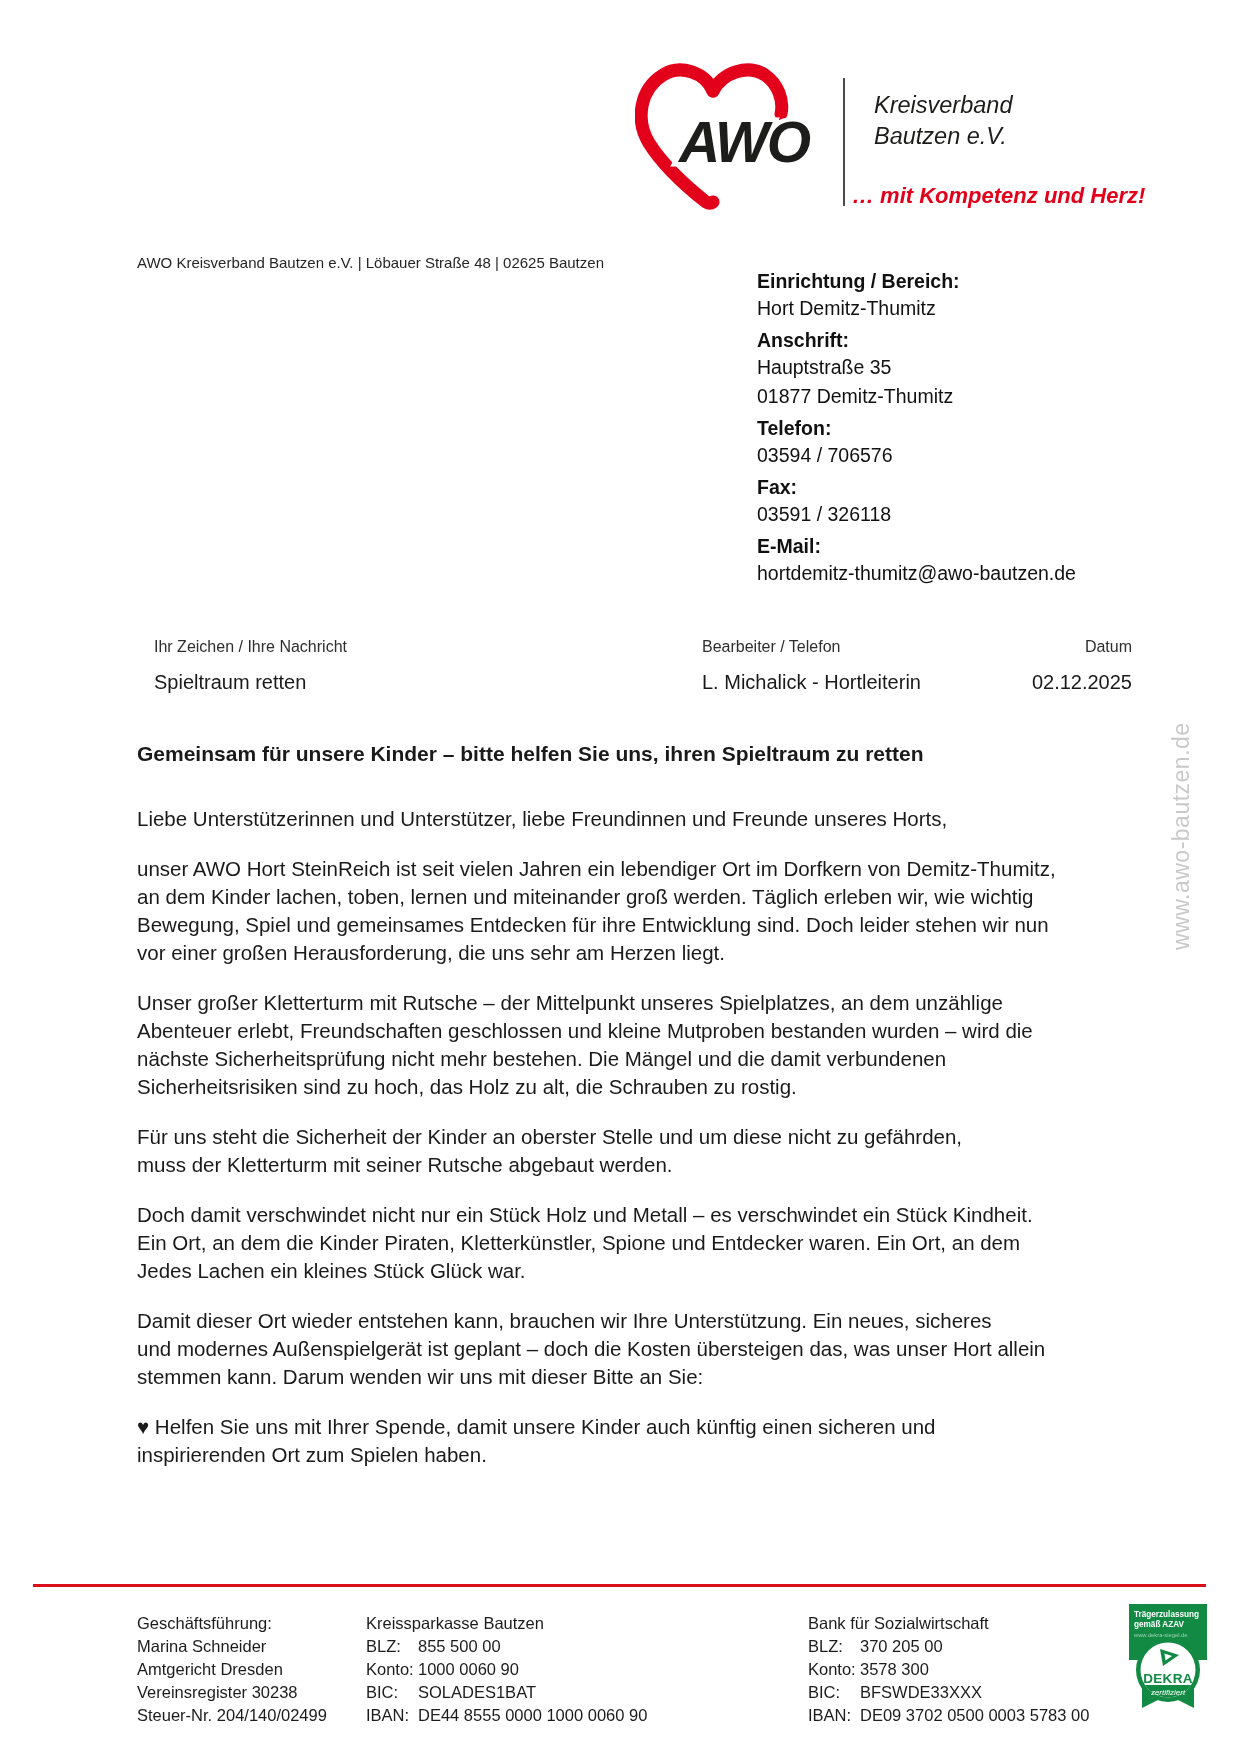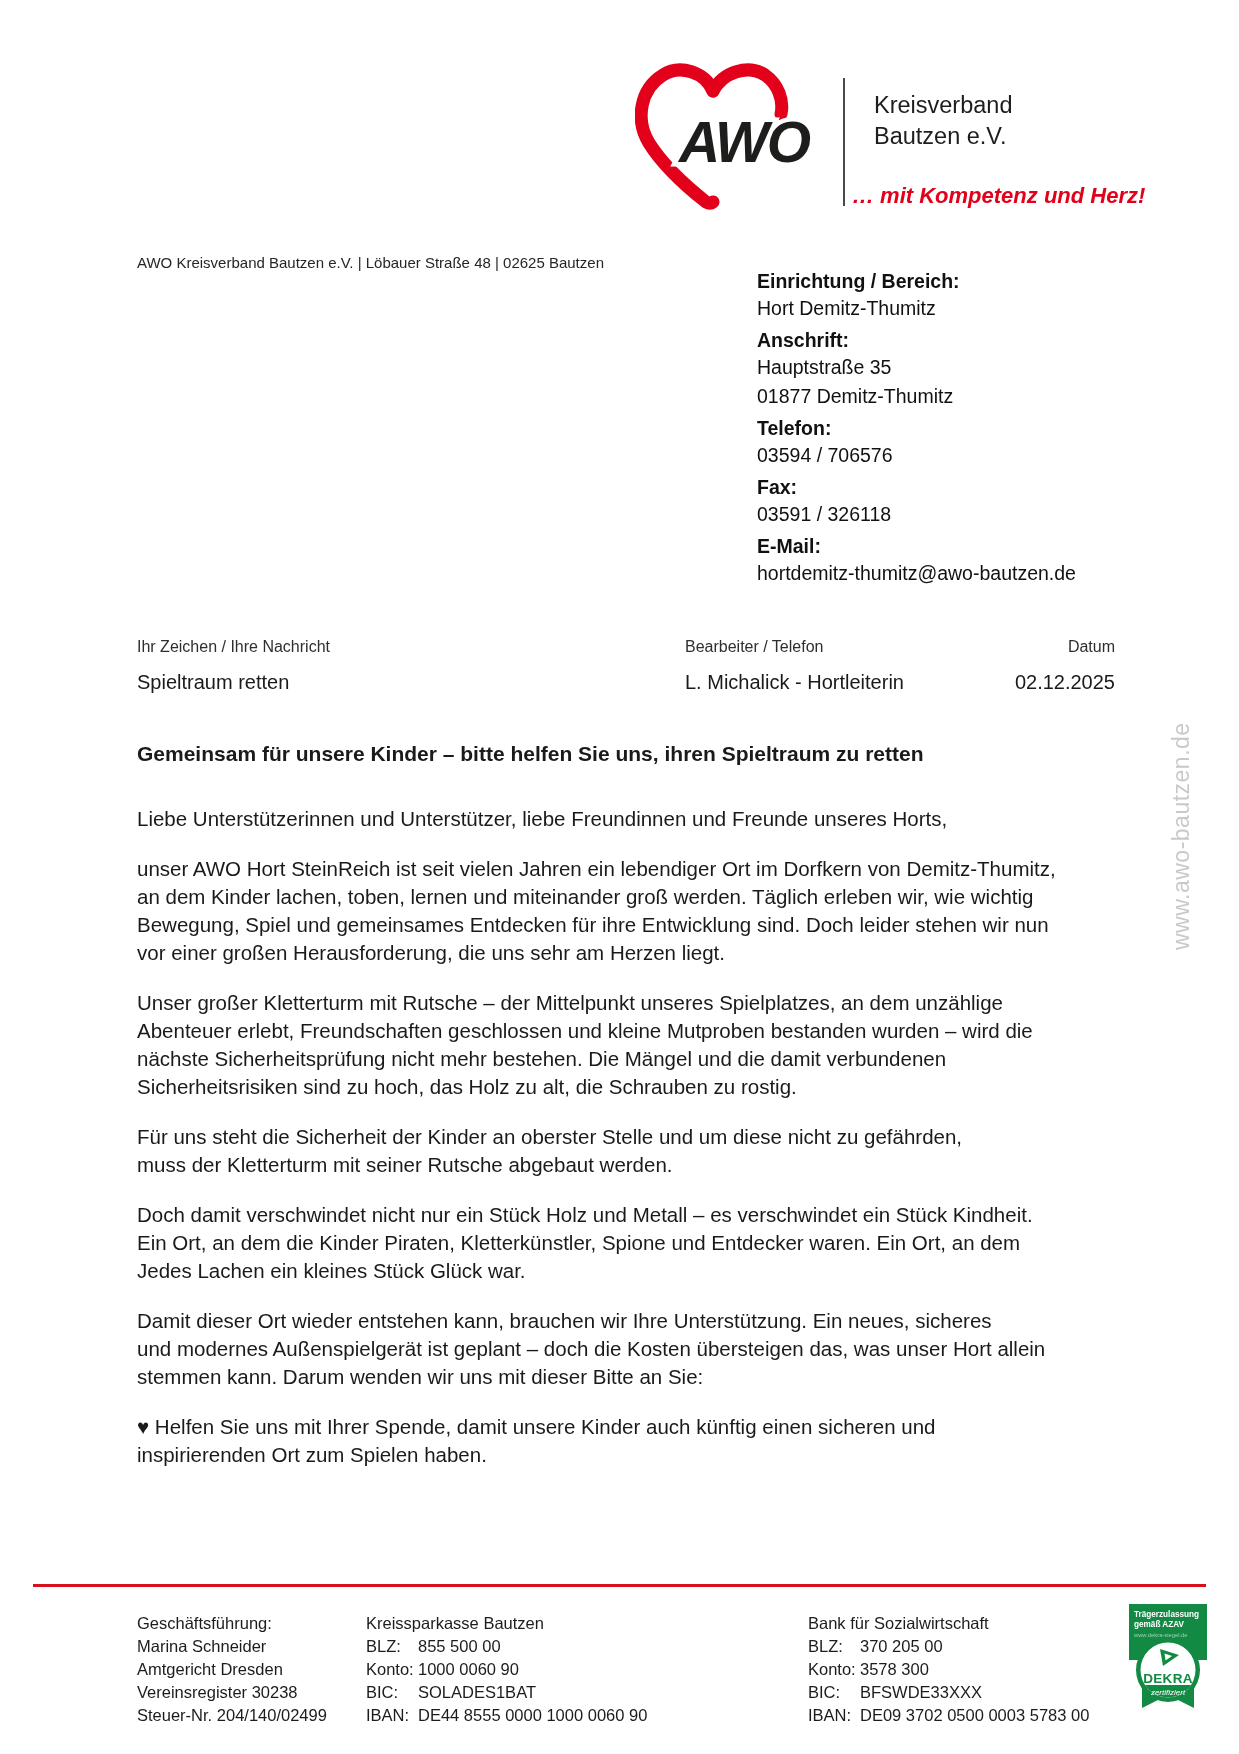--- a/index.html
+++ b/index.html
@@ -6,32 +6,32 @@
   .page {
     position:relative; width:1239px; height:1754px; margin:0 auto;
     background:#ffffff; overflow:hidden;
     font-family:"Liberation Sans","DejaVu Sans",sans-serif; color:#1a1a1a;
   }
   .abs { position:absolute; }
 
   
   .logo-svg   { left:635px; top:62px; width:185px; height:152px; }
   .divider    { left:843px; top:78px; width:2px; height:128px; background:#4a4a49; }
-  .orgname    { left:874px; top:90px; font-size:23.5px; line-height:31px; color:#1d1d1b; }
+  .orgname    { left:874px; top:90px; font-size:23.5px; line-height:31px; color:#1d1d1b;font-style:italic; }
   .tagline    { left:852px; top:183px; font-size:22px; font-weight:bold; font-style:italic; color:#e2001a; }
 
   
   .sender     { left:137px; top:254px; font-size:15px; color:#262626; }
   .contact    { left:757px; top:268px; font-size:19.5px; line-height:27px; color:#111; }
   .cgroup     { margin-bottom:5px; }
   .clabel     { font-weight:bold; }
   .cv + .cv   { margin-top:2px; }
 
   
-  .ref        { left:137px; top:638px; width:978px; height:70px; }
+  .ref        { left:154px; top:638px; width:978px; height:70px; }
   .ref-col    { position:absolute; top:0; }
   .ref-label  { font-size:16px; color:#2e2e2e; }
   .ref-value  { position:absolute; top:33px; font-size:20px; white-space:nowrap; }
   .ref-c1     { left:0; }
   .ref-c2     { left:548px; }
   .ref-c3     { right:0; text-align:left; }
   .ref-c3 .ref-value { right:0; }
 
   
   .subject    { left:137px; top:742px; font-size:21px; font-weight:bold; }

